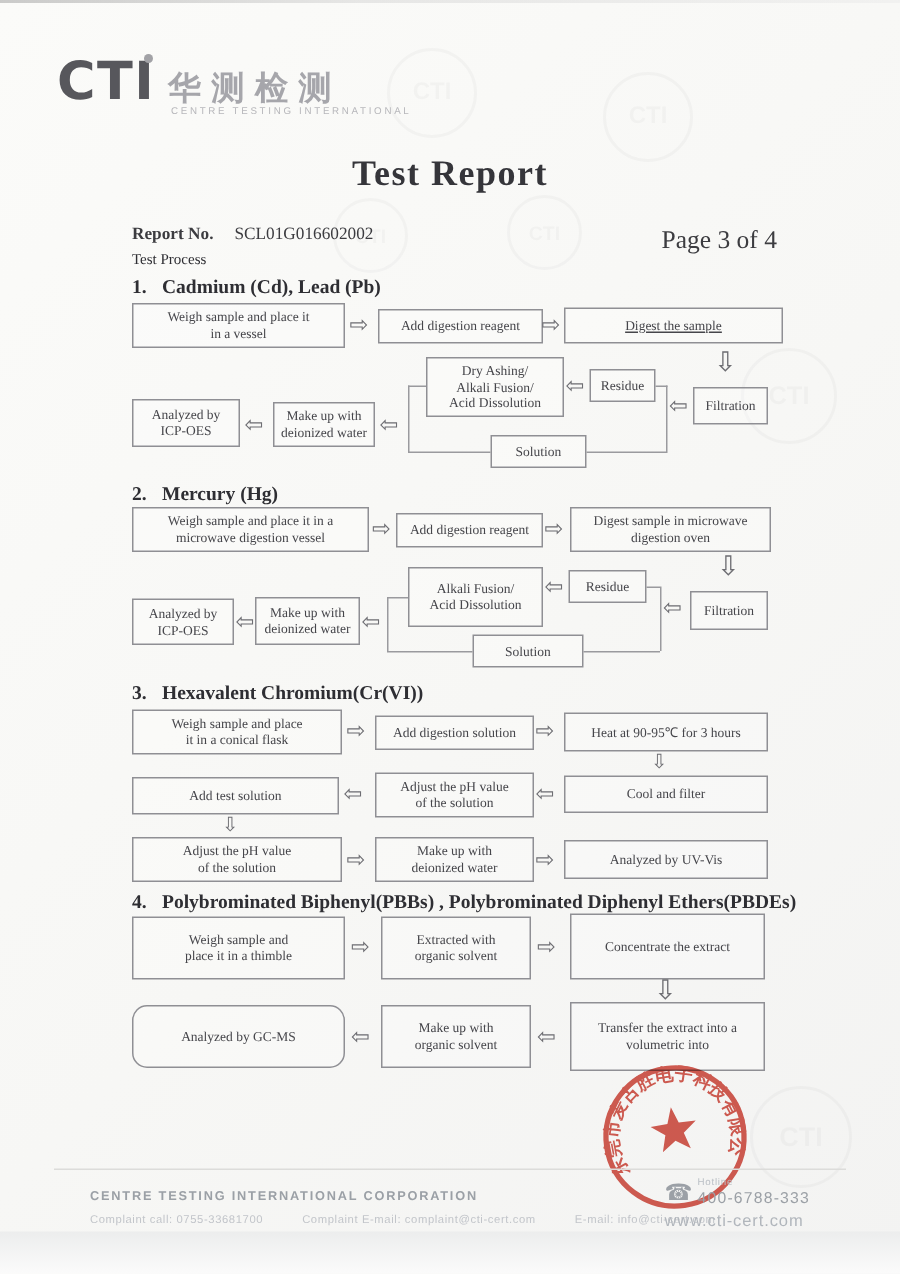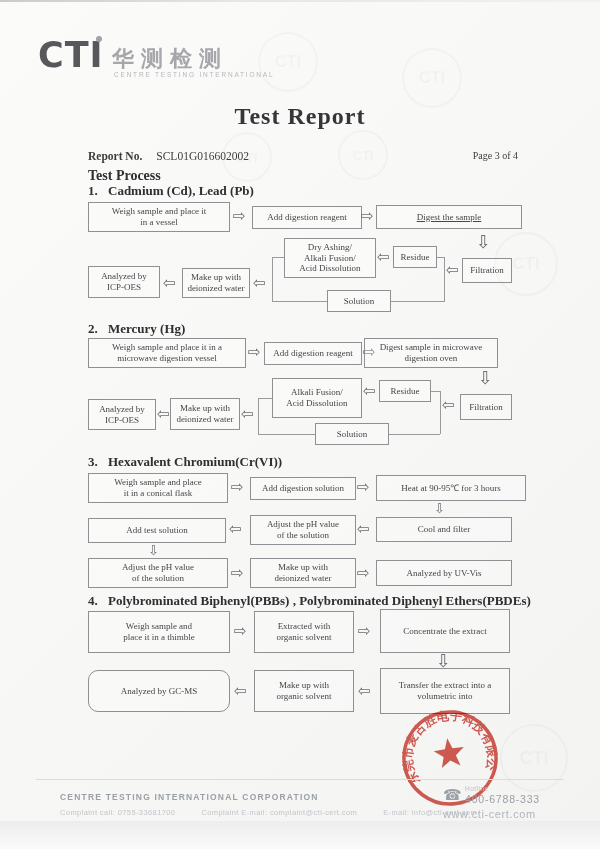--- a/index.html
+++ b/index.html
@@ -22,22 +22,22 @@
   .logo-dot{position:absolute;left:96px;top:36px;width:6px;height:6px;border-radius:50%;
     background:#a2a2a6;}
   .logo-cn{position:absolute;left:112px;top:44px;font-size:22px;color:#a6a6ab;
     letter-spacing:7px;font-weight:bold;}
   .logo-tag{position:absolute;left:114px;top:71px;font-family:"Liberation Sans",sans-serif;
     font-size:6.5px;color:#b7b7bb;letter-spacing:1.8px;}
   .title{position:absolute;left:0;right:0;top:103px;text-align:center;
     font-size:24px;font-weight:bold;color:#35353a;letter-spacing:1px;}
   .report-row{position:absolute;left:88px;top:150px;font-size:11.5px;color:#3c3c40;}
   .report-label{font-weight:bold;margin-right:14px;}
-  .page-label{position:absolute;right:82px;top:150px;font-size:10px;color:#3c3c40;}
-  .test-process{position:absolute;left:88px;top:168px;font-size:14px;font-weight:bold;color:#2e2e33;}
+  .page-label{position:absolute;right:82px;top:150px;font-size:17px;color:#3c3c40;}
+  .test-process{position:absolute;left:88px;top:168px;font-size:10px;font-weight:normal;color:#2e2e33;}
   .fh{position:absolute;font-size:13px;font-weight:bold;color:#2e2e33;white-space:nowrap;}
   .fh .num{display:inline-block;width:20px;}
   
   .fbox{position:absolute;border:1px solid #8f8f94;color:#46464b;font-size:9px;
     line-height:1.18;display:flex;align-items:center;justify-content:center;
     text-align:center;white-space:pre-line;padding:1px 2px;box-sizing:border-box;
     background:rgba(255,255,255,0.25);}
   .ar{position:absolute;color:#6e6e73;font-family:"DejaVu Sans",sans-serif;
     font-size:15px;line-height:1;}
   .ar.down{font-size:18px;}
@@ -120,21 +120,21 @@
 ICP-OES</div>
 
 <div class="fh" style="left:88px;top:321px;">
   <span class="num">2.</span><span>Mercury (Hg)</span>
 </div>
 <div class="fbox" style="left:88px;top:338px;width:158px;height:30px;">Weigh sample and place it in a
 microwave digestion vessel</div>
 <span class="ar" style="left:248px;top:345px;">⇨</span>
 <div class="fbox" style="left:264px;top:342px;width:98px;height:23px;">Add digestion reagent</div>
 <span class="ar" style="left:363px;top:345px;">⇨</span>
-<div class="fbox" style="left:364px;top:338px;width:134px;height:30px;">Digest sample in microwave
+<div class="fbox" style="left:380px;top:338px;width:134px;height:30px;">Digest sample in microwave
 digestion oven</div>
 <span class="ar down" style="left:478px;top:369px;">⇩</span>
 <div class="fbox" style="left:272px;top:378px;width:90px;height:40px;">Alkali Fusion/
 Acid Dissolution</div>
 <span class="ar" style="left:363px;top:384px;">⇦</span>
 <div class="fbox" style="left:379px;top:380px;width:52px;height:22px;">Residue</div>
 <div class="cline" style="left:431px;top:391px;width:9px;height:1px;"></div>
 <div class="cline" style="left:440px;top:391px;width:1px;height:43px;"></div>
 <span class="ar" style="left:442px;top:398px;">⇦</span>
 <div class="fbox" style="left:460px;top:394px;width:52px;height:26px;">Filtration</div>
@@ -151,21 +151,21 @@
 ICP-OES</div>
 
 <div class="fh" style="left:88px;top:454px;">
   <span class="num">3.</span><span>Hexavalent Chromium(Cr(VI))</span>
 </div>
 <div class="fbox" style="left:88px;top:473px;width:140px;height:30px;">Weigh sample and place
 it in a conical flask</div>
 <span class="ar" style="left:231px;top:480px;">⇨</span>
 <div class="fbox" style="left:250px;top:477px;width:106px;height:23px;">Add digestion solution</div>
 <span class="ar" style="left:357px;top:480px;">⇨</span>
-<div class="fbox" style="left:376px;top:475px;width:150px;height:26px;">Heat at 90-95℃  for 3 hours</div>
+<div class="fbox" style="left:376px;top:475px;width:136px;height:26px;">Heat at 90-95℃  for 3 hours</div>
 <span class="ar small" style="left:434px;top:502px;">⇩</span>
 <div class="fbox" style="left:88px;top:518px;width:138px;height:25px;">Add test solution</div>
 <span class="ar" style="left:229px;top:522px;">⇦</span>
 <div class="fbox" style="left:250px;top:515px;width:106px;height:30px;">Adjust the pH value
 of the solution</div>
 <span class="ar" style="left:357px;top:522px;">⇦</span>
 <div class="fbox" style="left:376px;top:517px;width:136px;height:25px;">Cool and filter</div>
 <span class="ar small" style="left:148px;top:544px;">⇩</span>
 <div class="fbox" style="left:88px;top:558px;width:140px;height:30px;">Adjust the pH value
 of the solution</div>

